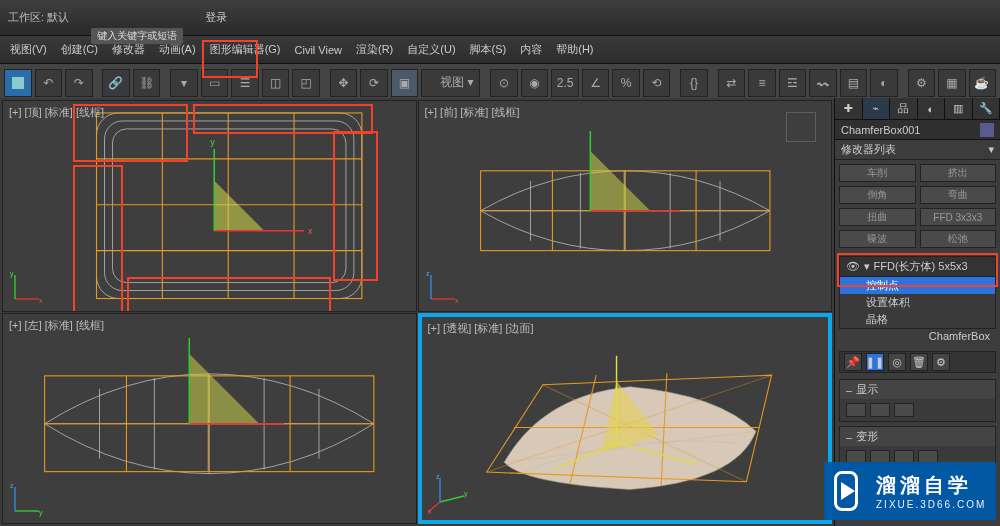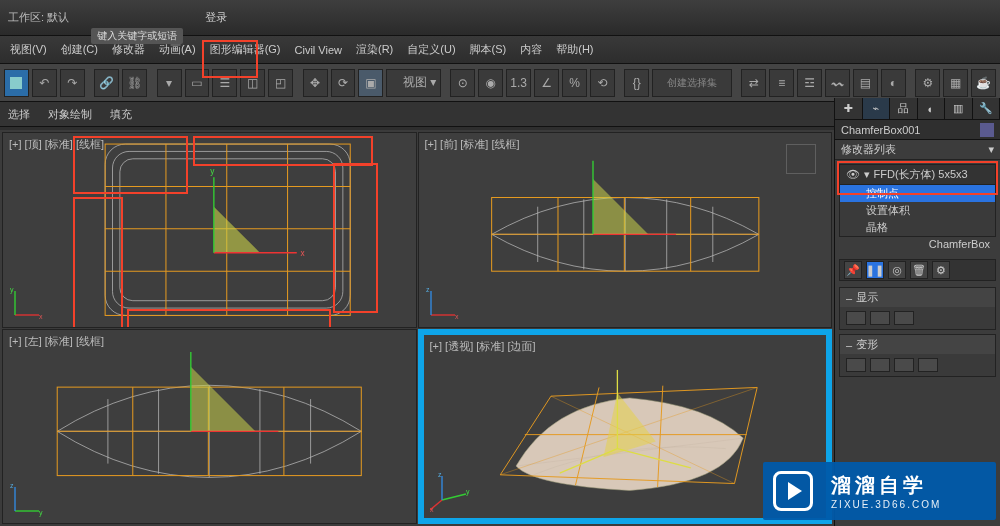--- a/index.html
+++ b/index.html
@@ -11,23 +11,23 @@
   .menubar { height: 28px; background: linear-gradient(180deg,#393939,#2d2d2d); display:flex; align-items:center; font-size:11px; gap:2px; padding:0 4px; border-bottom:1px solid #111;}
   .menubar .menu-item{ padding:2px 6px; cursor:pointer;}
   .menubar .fill{flex:1;}
   .toolbar { height: 38px; background:#444; display:flex; align-items:center; gap:3px; padding:3px 4px; border-bottom:1px solid #111;}
   .tbtn { width:28px; height:28px; background:#3a3a3a; border:1px solid #222; display:flex; align-items:center; justify-content:center; color:#aaa; font-size:12px; cursor:pointer;}
   .tbtn.hot{background:#4a5a6a;}
   .tbtn svg{width:16px;height:16px;}
   .sep{width:4px;}
   .redbox{position:absolute; border:2px solid #f3412a; pointer-events:none;}
   .secondbar{height:20px; background:#333; border-bottom:1px solid #111; display:flex; align-items:center; font-size:11px; gap:18px; padding:12px 8px;}
-  .workspace { position:absolute; top:98px; left:0; right:166px; bottom:0; background:#3b3b3b; display:grid; grid-template-columns:1fr 1fr; grid-template-rows:1fr 1fr; gap:1px; padding:2px;margin-top:32px;}
+  .workspace { position:absolute; top:98px; left:0; right:166px; bottom:0; background:#3b3b3b; display:grid; grid-template-columns:1fr 1fr; grid-template-rows:1fr 1fr; gap:1px; padding:2px;}
   .viewport{ background:#3e3e3e; border:1px solid #222; position:relative; overflow:hidden;}
-  .viewport.active{border:6px solid #0ea5e9;}
+  .viewport.active{border:4px solid #0ea5e9;}
   .vp-label{position:absolute; top:4px; left:6px; font-size:11px; color:#bbb; z-index:3;}
   .axis{position:absolute; z-index:2;}
   .axis line{stroke-width:1.4;}
   .widget{position:absolute; top:6px; right:10px; width:40px;height:40px; opacity:.45; z-index:2;}
   .widget .cube{width:30px;height:30px; border:1px solid #888; margin:5px;}
   .command-panel{position:absolute; top:98px; right:0; bottom:0; width:166px; background:#3c3c3c; border-left:1px solid #111; display:flex; flex-direction:column; font-size:11px;}
   .cp-tabs{height:22px; display:flex; background:#333; border-bottom:1px solid #111;}
   .cp-tabs .tab{flex:1; display:flex; align-items:center; justify-content:center; border-right:1px solid #111; cursor:pointer;}
   .cp-tabs .tab.active{background:#2a3a4a;}
   .cp-name{height:20px; background:#2f2f2f; padding:2px 6px; display:flex; align-items:center; border-bottom:1px solid #111;}
@@ -41,21 +41,21 @@
   .stack-item{padding:1px 0 1px 26px; cursor:pointer;}
   .stack-item.sel{background:#2a73e0; color:#fff;}
   .stack-root{padding:1px 6px; cursor:pointer;text-align:right;}
   .rollup-bar{height:22px; display:flex; align-items:center; gap:4px; padding:2px 4px; background:#333; border:1px solid #222; margin:4px;}
   .rollup-bar .tool{width:18px;height:18px; background:#444; border:1px solid #222; display:flex; align-items:center; justify-content:center;}
   .rollup-bar .tool.active{background:#2a73e0;}
   .rollup{margin:2px 4px; border:1px solid #222; background:#3a3a3a;}
   .rollup .rh{padding:2px 6px; display:flex; align-items:center; gap:4px; cursor:pointer; background:#444;}
   .rollup .rc{padding:4px 6px; display:flex; flex-wrap:wrap; gap:4px;}
   .chip{width:20px;height:14px; background:#4a4a4a; border:1px solid #222;}
-  .brand{position:absolute; right:4px; bottom:6px; width:233px;height:58px; background:rgba(0,90,170,0.95); display:flex; align-items:center; color:#fff; gap:18px; padding:6px 10px; border-radius:2px; z-index:10;}
+  .brand{position:absolute; right:4px; bottom:6px; width:172px;height:58px; background:rgba(0,90,170,0.95); display:flex; align-items:center; color:#fff; gap:18px; padding:6px 10px; border-radius:2px; z-index:10;}
   .brand .play{width:40px;height:40px; border:3px solid #fff; border-radius:8px; display:flex; align-items:center; justify-content:center;}
   .brand .play .tri{width:0;height:0;border-left:14px solid #fff;border-top:9px solid transparent;border-bottom:9px solid transparent; margin-left:4px;}
   .brand .txt .t1{font-size:20px; font-weight:bold; letter-spacing:4px;}
   .brand .txt .t2{font-size:10px; letter-spacing:2px; opacity:.9;}
   .ffd-pt{fill:#e59a20;}
   .wire{stroke:#bbb; fill:none; stroke-width:0.8;}
   .ffd{stroke:#e59a20; fill:none; stroke-width:1.1;}
   .redstack{position:absolute; border:2px solid #f3412a; pointer-events:none; z-index:5;}
 </style>
 </head>
@@ -101,28 +101,27 @@
   <div class="tbtn">◰</div>
   <div class="sep"></div>
   <div class="tbtn">✥</div>
   <div class="tbtn">⟳</div>
   <div class="tbtn hot">▣</div>
   <div class="tbtn" style="width:60px;padding-left:12px;" title="视图(V)">视图 ▾</div>
   <div class="sep"></div>
   <div class="tbtn">⊙</div>
   <div class="tbtn">◉</div>
   <div class="tbtn">
-      <span>1.3</span>
+      <span>2.5</span>
     </div>
   <div class="tbtn">∠</div>
   <div class="tbtn">%</div>
   <div class="tbtn">⟲</div>
   <div class="sep"></div>
   <div class="tbtn">{}</div>
-  <div class="tbtn" style="width:90px; font-size:10px; color:#888;">创建选择集</div>
   <div class="sep"></div>
   <div class="tbtn">⇄</div>
   <div class="tbtn">≡</div>
   <div class="tbtn">☲</div>
   <div class="tbtn">〰</div>
   <div class="tbtn">▤</div>
   <div class="tbtn">◐</div>
   <div class="sep"></div>
   <div class="tbtn">⚙</div>
   <div class="tbtn">▦</div>
@@ -284,20 +283,30 @@
       </div>
   </div>
   <div class="cp-name">
     <span>ChamferBox001</span>
     <div class="sw"></div>
   </div>
   <div class="cp-row">
     <span>修改器列表</span>
     <span style="margin-left:auto;">▾</span>
   </div>
+  <div class="cp-grid">
+    <div class="cp-btn">车削</div>
+    <div class="cp-btn">挤出</div>
+    <div class="cp-btn">倒角</div>
+    <div class="cp-btn">弯曲</div>
+    <div class="cp-btn">扭曲</div>
+    <div class="cp-btn">FFD 3x3x3</div>
+    <div class="cp-btn">噪波</div>
+    <div class="cp-btn">松弛</div>
+  </div>
 
   <div style="padding:4px; position:relative;">
     <div class="stack-head">
       <span>👁</span>
       <span>▾</span>
       <span>FFD(长方体) 5x5x3</span>
     </div>
     <div class="stack-body">
       <div class="stack-item sel">控制点</div>
       <div class="stack-item">设置体积</div>

